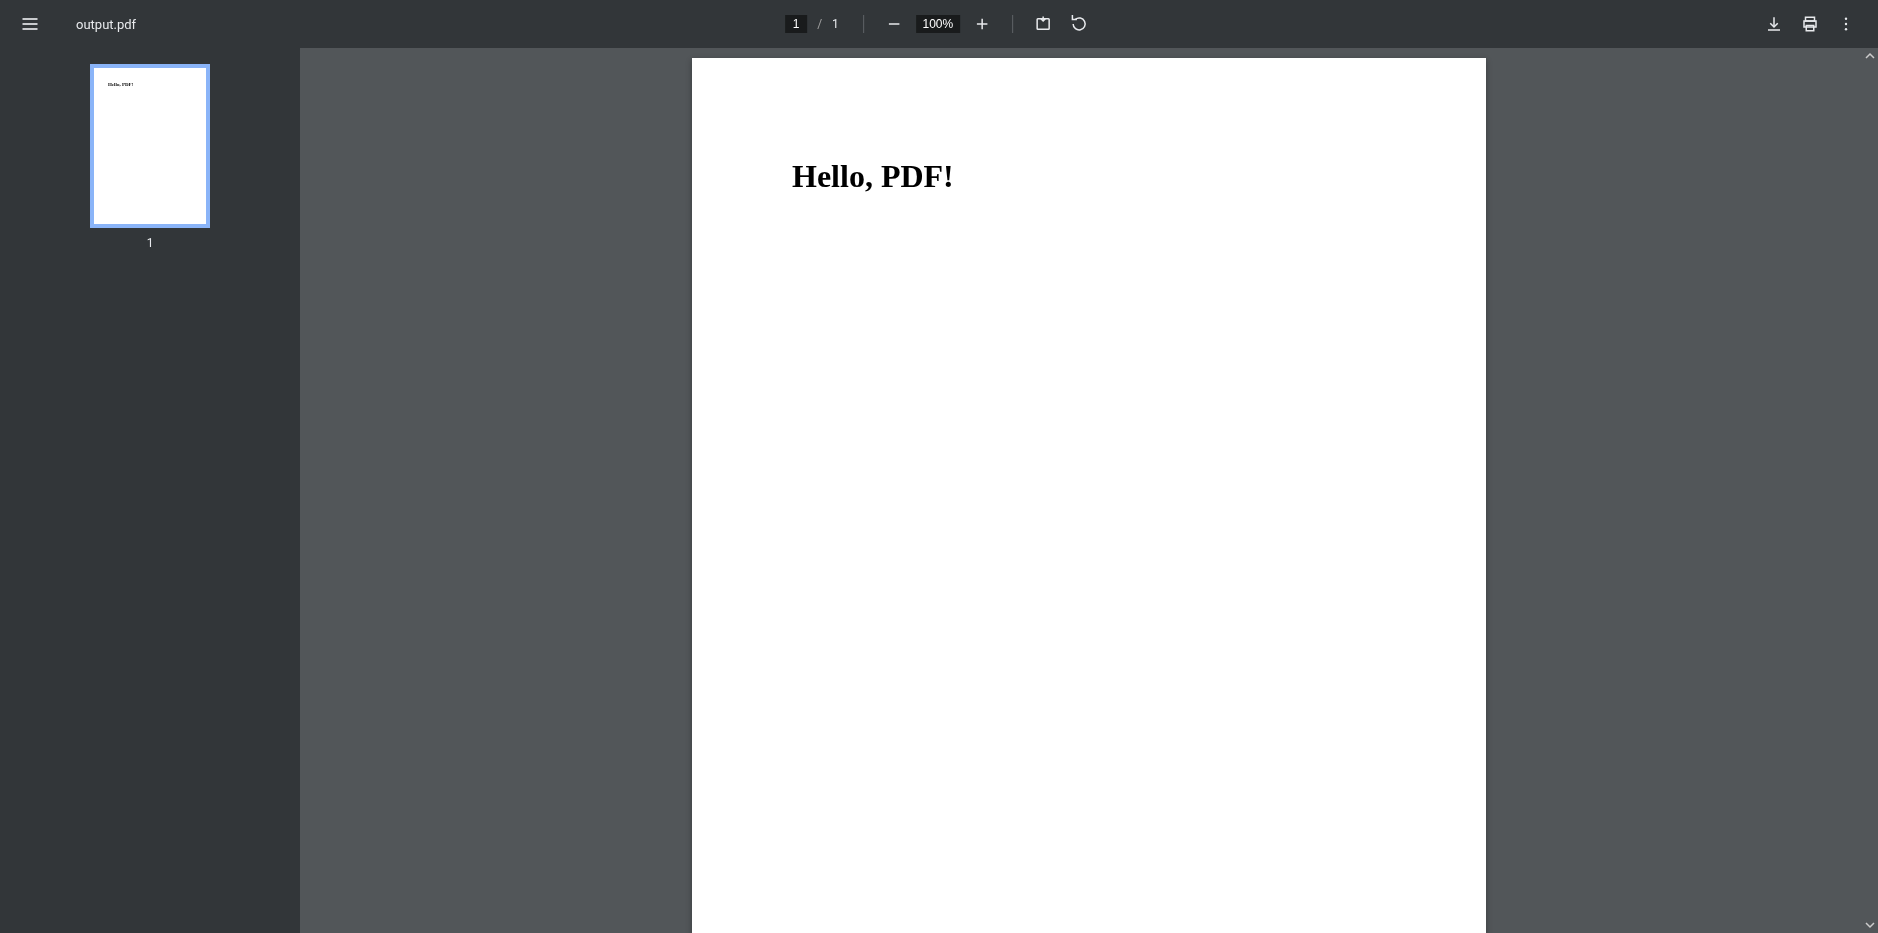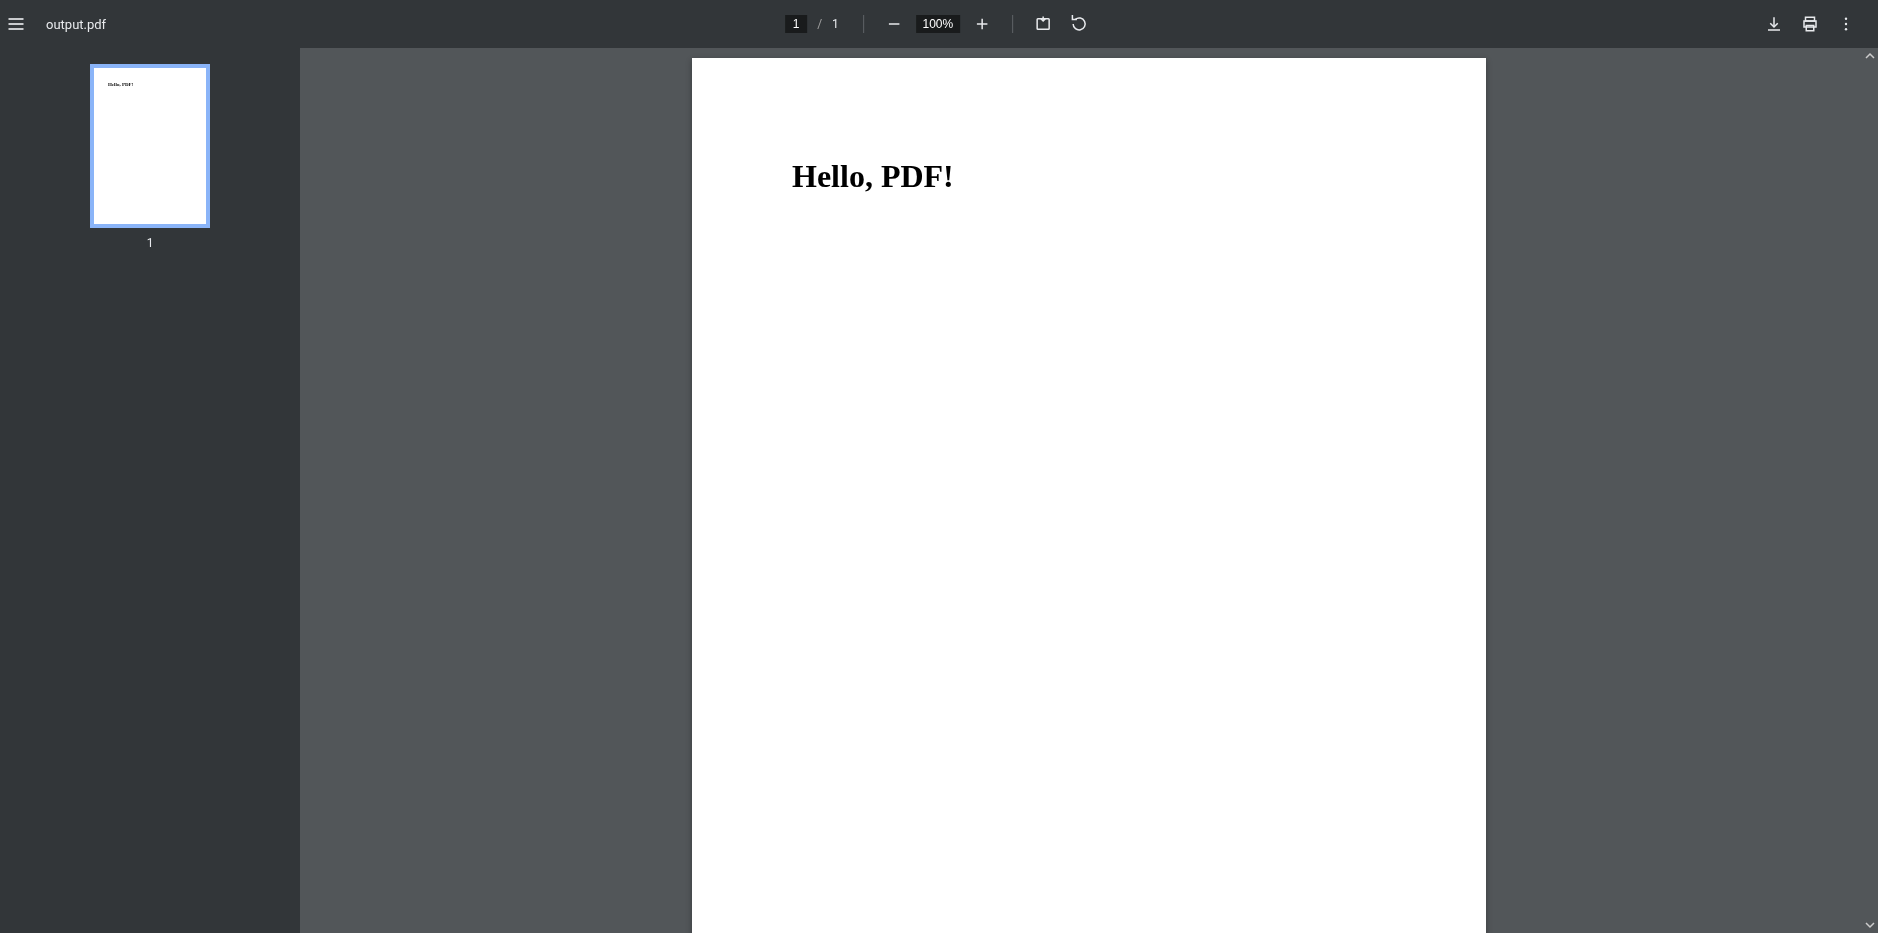--- a/index.html
+++ b/index.html
@@ -21,22 +21,22 @@
       height: 48px;
       display: flex;
       align-items: center;
       color: #e8eaed;
       position: relative;
       width: 1878px;
     }
     .toolbar-left {
       display: flex;
       align-items: center;
-      gap: 18px;
-      padding-left: 4px;
+      gap: 34px;
+      padding-left: 18px;
     }
     .menu-icon {
       color: #e8eaed;
       cursor: pointer;
       display: flex;
       align-items: center;
       justify-content: center;
       width: 24px;
       height: 24px;
     }

